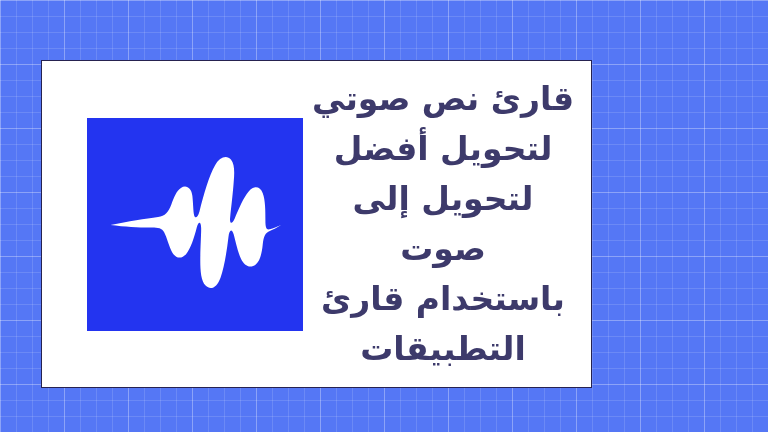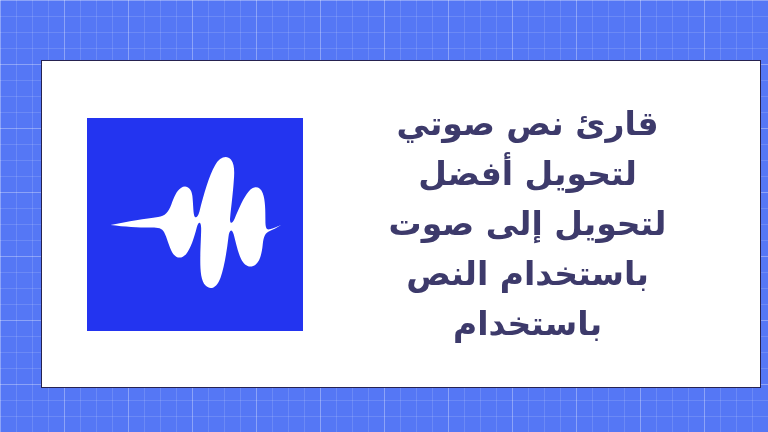--- a/index.html
+++ b/index.html
@@ -38,21 +38,21 @@
       16px 16px,
       16px 16px;
     background-position: 0 0, 0 0, 0 0, 0 0;
   }
 
   
   #content-card {
     position: absolute;
     left: 41px;
     top: 60px;
-    width: 720px;
+    width: 551px;
     height: 328px;
     background: #ffffff;
     border: 1.5px solid #262250;
     box-sizing: border-box;
     display: flex;
     flex-direction: row;
     align-items: center;
   }
 
   
@@ -148,17 +148,17 @@
               C69,121 67,112 64,108
               C61,104 56,104 48,104
               C36,104 20,103 4,101
               Z"></path>
           </svg>
         </span>
       </div>
     </div>
 
     <div id="headline-panel">
-      <h1 id="headline"><span>قارئ نص صوتي</span><br><span>لتحويل أفضل</span><br><span>لتحويل إلى صوت</span><br><span>باستخدام النص</span><br><span>باستخدام</span></h1>
+      <h1 id="headline"><span>قارئ نص صوتي</span><br><span>لتحويل أفضل</span><br><span>لتحويل إلى صوت</span><br><span>باستخدام قارئ</span><br><span>التطبيقات</span></h1>
     </div>
 
   </div>
 </div>
 
 </body></html>

